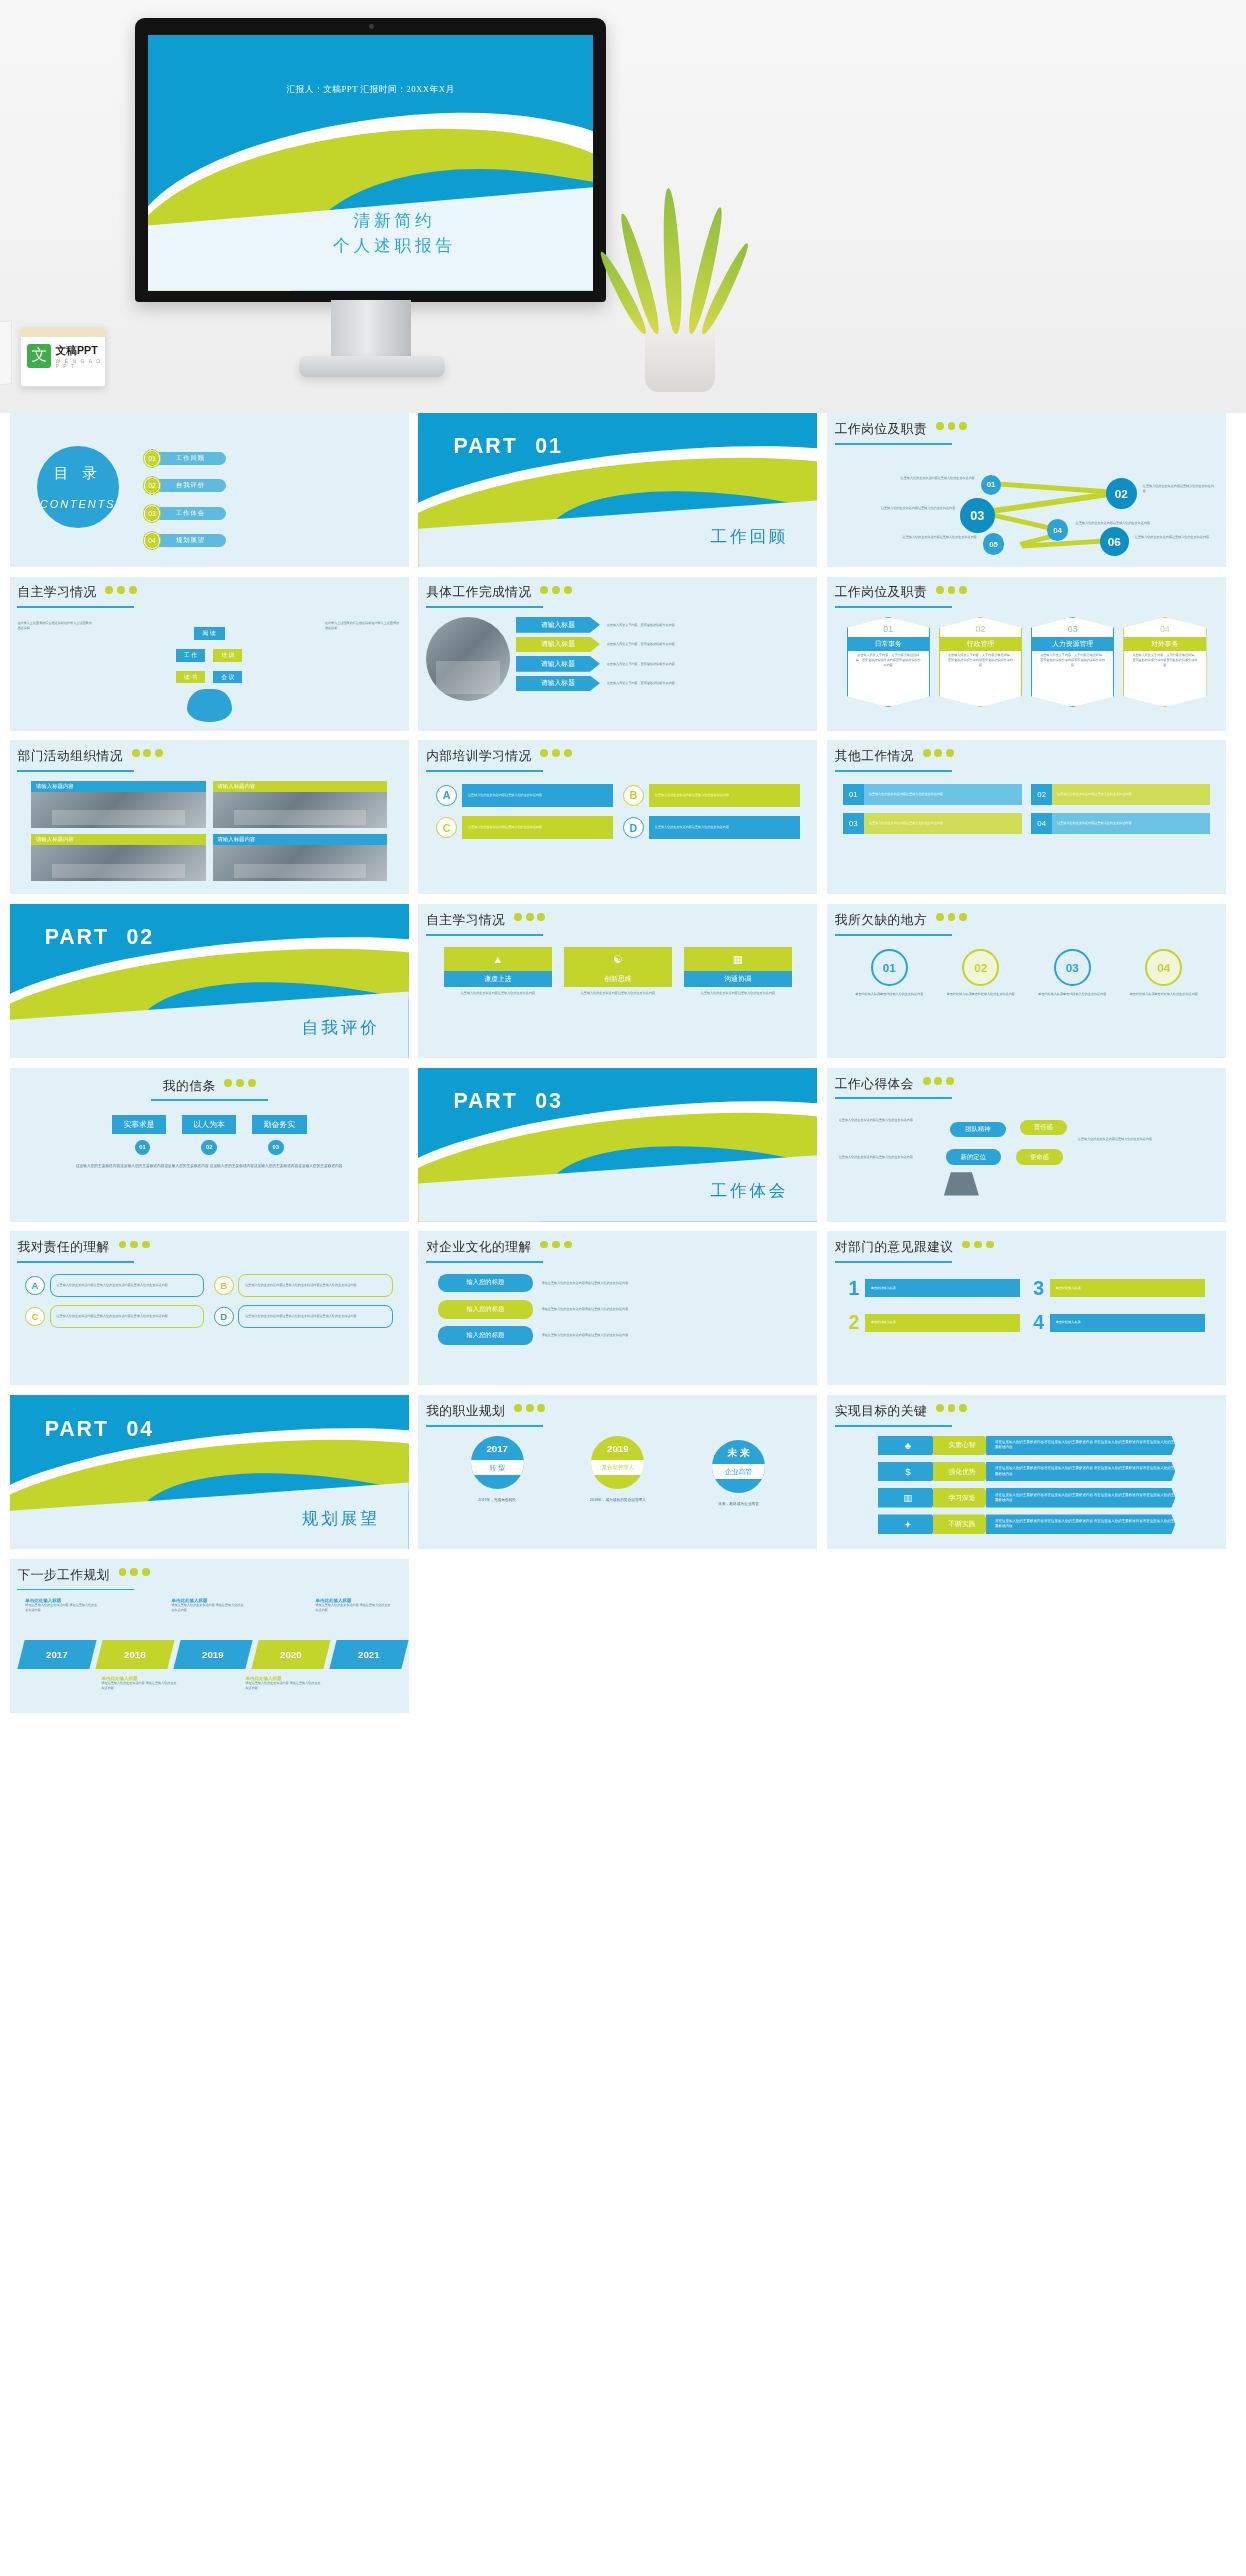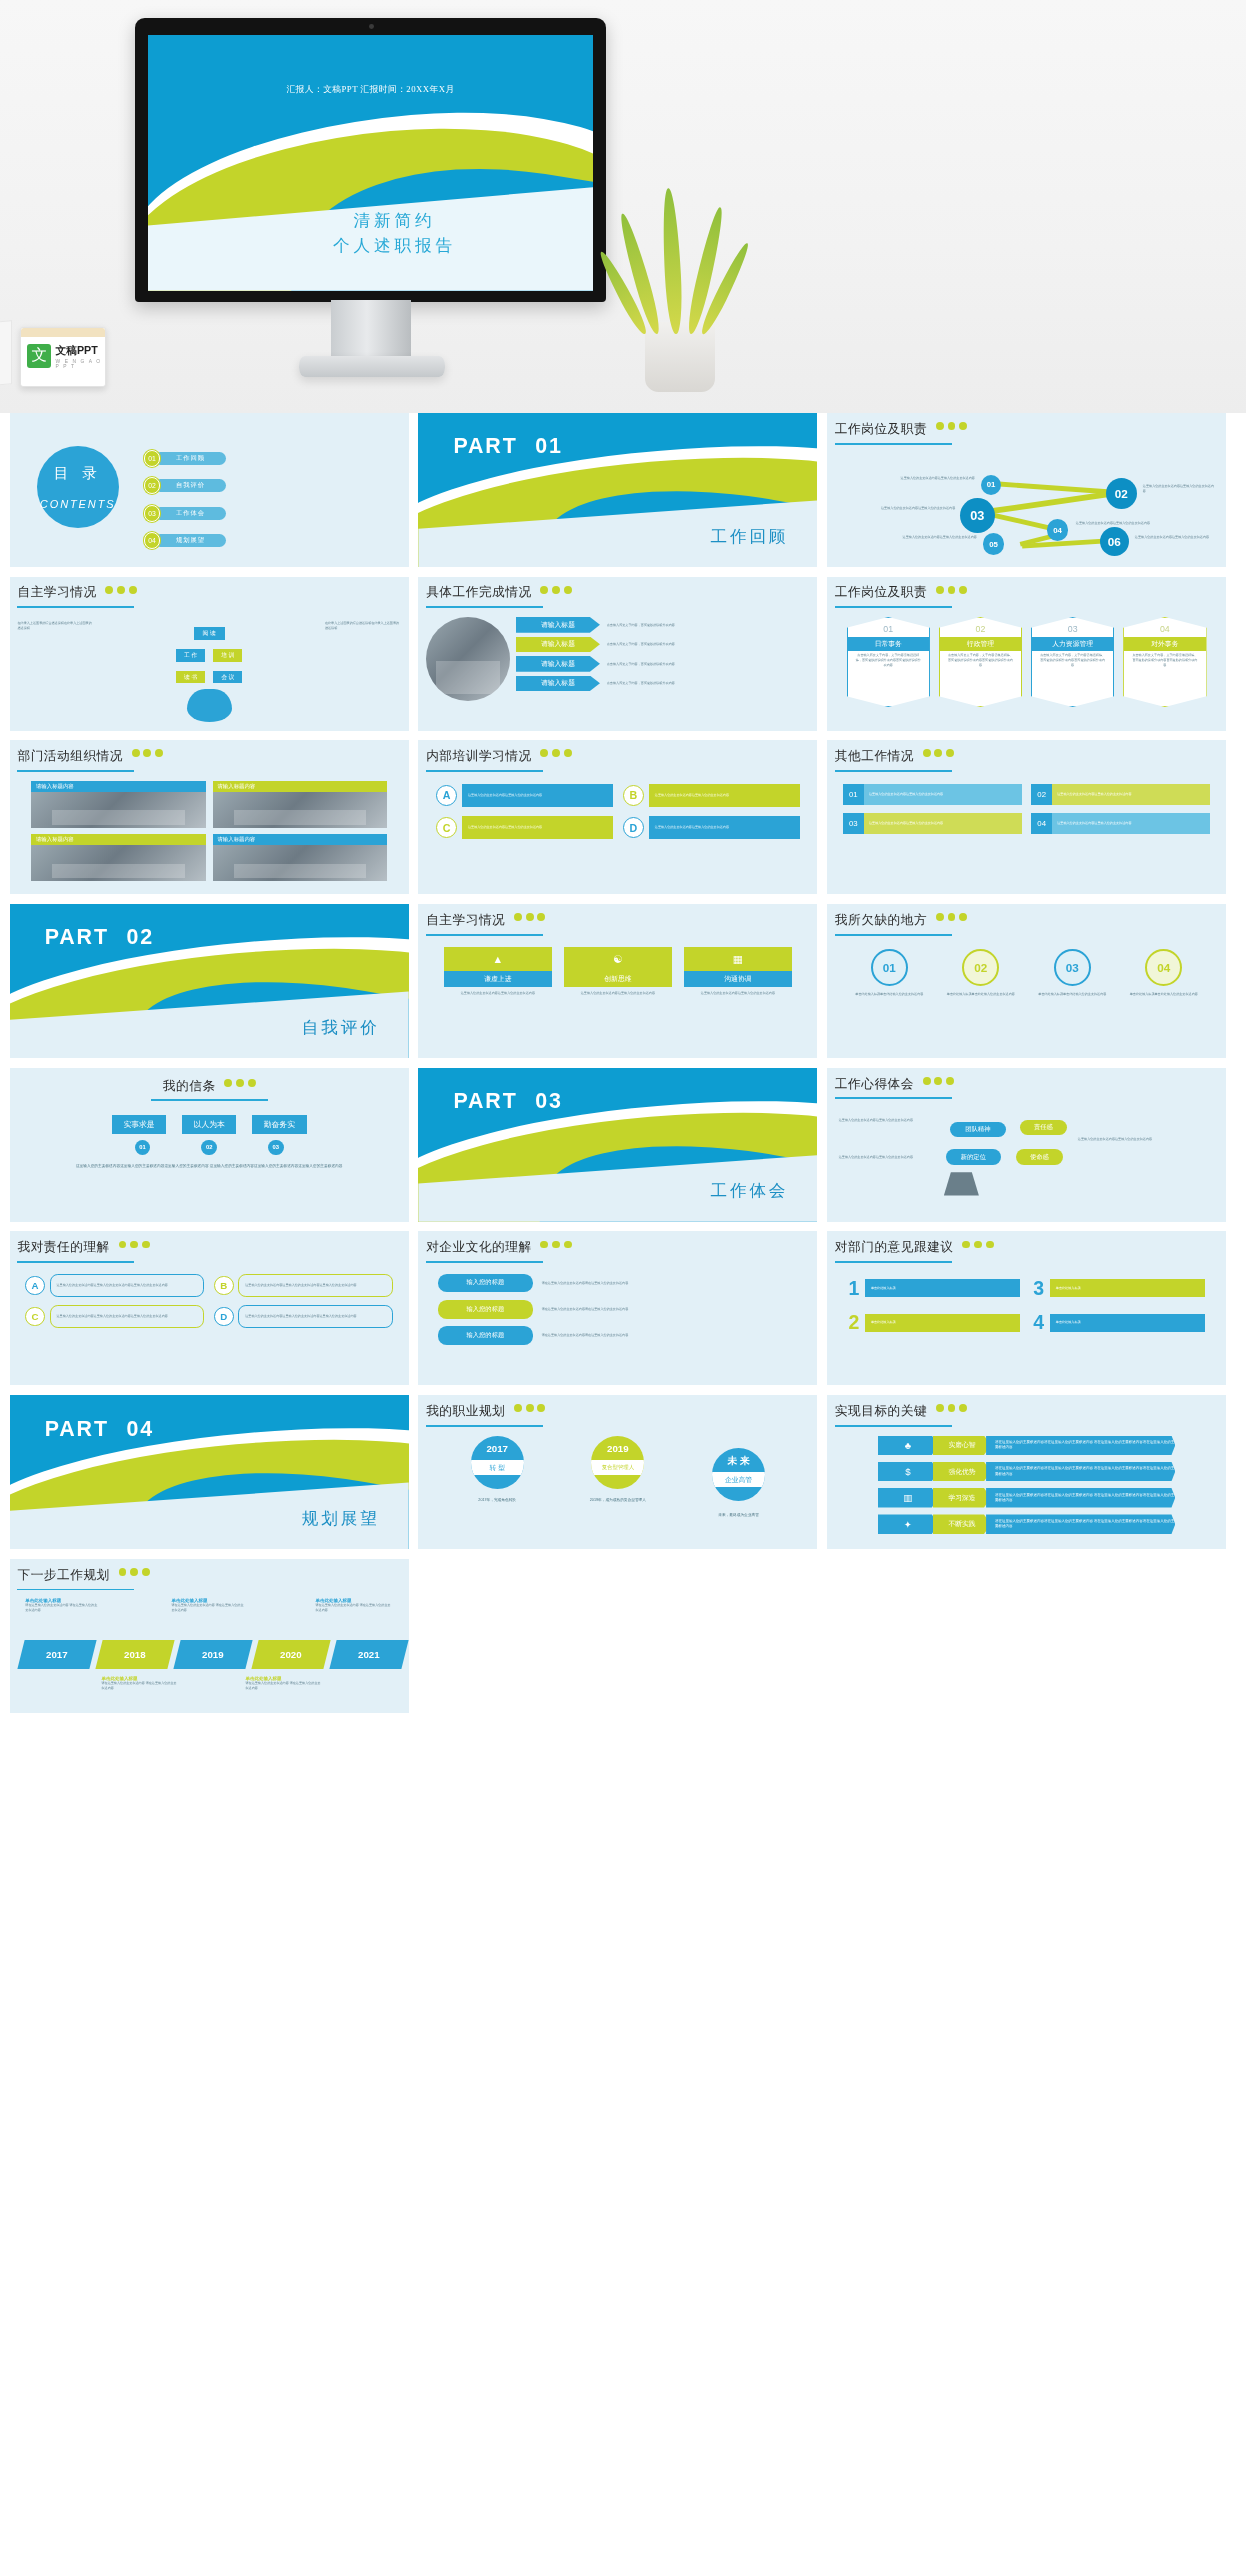--- a/index.html
+++ b/index.html
@@ -708,21 +708,21 @@
           <div class="tiny2" style="margin-top:8.8px;">2017年，完成角色转换</div>
         </div>
         <div style="flex:1;text-align:center;">
           <div style="width:53px;height:53px;border-radius:50%;background:#c3d42a;margin:0 auto;position:relative;overflow:hidden;">
             <div style="position:absolute;top:6.8px;width:100%;color:#fff;font-size:9.7px;font-weight:bold;">2019</div>
             <div style="position:absolute;top:24px;left:0;width:100%;height:14.6px;background:#fff;color:#c3d42a;font-size:5.4px;display:flex;align-items:center;justify-content:center;">复合型管理人</div>
           </div>
           <div class="tiny2" style="margin-top:8.8px;">2019年，成为成熟的复合型管理人</div>
         </div>
         <div style="flex:1;text-align:center;">
-          <div style="width:53px;height:53px;border-radius:50%;background:#2ba3d6;margin:12px auto;position:relative;overflow:hidden;">
+          <div style="width:53px;height:53px;border-radius:50%;background:#2ba3d6;margin:4px auto;position:relative;overflow:hidden;">
             <div style="position:absolute;top:6.8px;width:100%;color:#fff;font-size:9.7px;font-weight:bold;">未 来</div>
             <div style="position:absolute;top:24px;left:0;width:100%;height:14.6px;background:#fff;color:#2ba3d6;font-size:6.8px;display:flex;align-items:center;justify-content:center;">企业高管</div>
           </div>
           <div class="tiny2" style="margin-top:8.8px;">未来，最终成为企业高管</div>
         </div>
       </div>
     </div>
   </div>
 
   <div class="slide">

